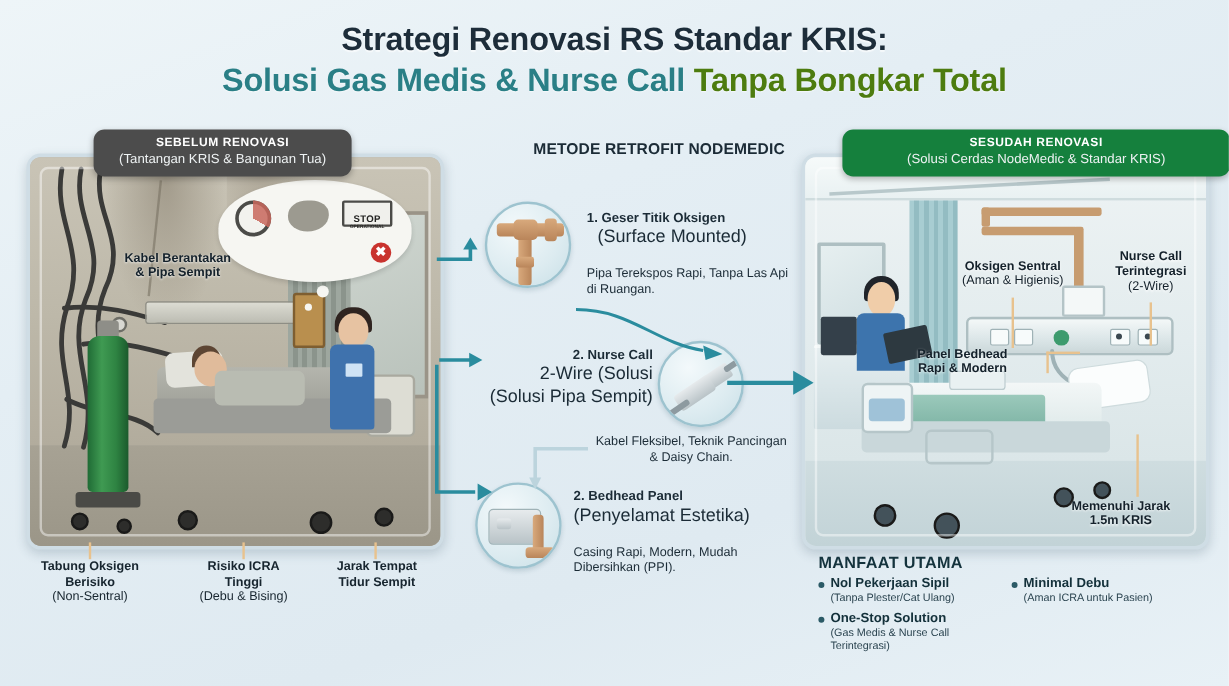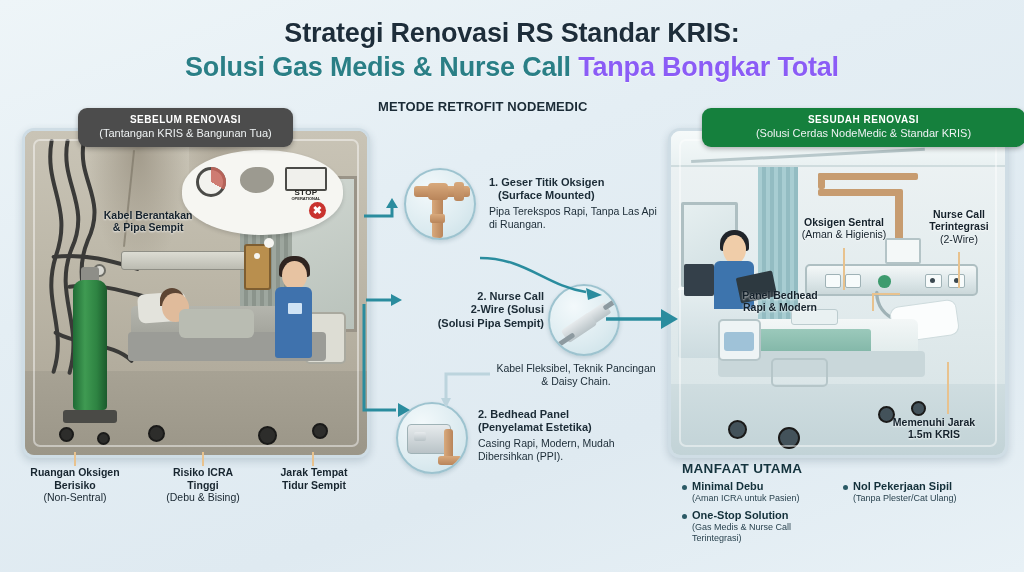--- a/index.html
+++ b/index.html
@@ -22,21 +22,21 @@
     font-size: 27px; font-weight: bold; color: #1d2d3a;
     letter-spacing: -0.2px; line-height: 1.12;
     text-shadow: 0 1px 1px rgba(255,255,255,.65);
   }
   #title-line2 {
     font-size: 27px; font-weight: bold; line-height: 1.2;
     margin-top: 3px; letter-spacing: -0.2px;
     text-shadow: 0 1px 1px rgba(255,255,255,.65);
   }
   .t-teal { color: #2a7f86; }
-  .t-navy { color: #8b5cf6; }
+  .t-navy { color: #4d7c0f; }
 
   
   .pill {
     position: absolute; z-index: 30;
     border-radius: 9px;
     padding: 6px 18px 7px;
     text-align: center; color: #ffffff;
     box-shadow: 0 2px 5px rgba(0,0,0,.28);
   }
   .pill .pill-main {
@@ -187,21 +187,21 @@
     opacity:.85;
   }
   #b-dust {
     left: 63%; top: 11%; width: 34px; height: 26px; border-radius: 50% 45% 55% 50%;
     background: #9c9a90;
   }
   #b-stop-sign {
     left: 76%; top: 11%; width: 42px; height: 22px;
     background: #f0f0ec; border: 2px solid #4b4b48; border-radius: 2px;
     color: #242422; font-size: 8px; font-weight: bold; text-align: center;
-    line-height: 1.05; padding-top: 20px; letter-spacing: .3px;
+    line-height: 1.05; padding-top: 10px; letter-spacing: .3px;
   }
   #b-stop-sign .ss-sub { display:block; font-size: 4px; letter-spacing: 0; }
   #b-stop-x {
     left: 83%; top: 22%; width: 17px; height: 17px; border-radius: 50%;
     background: #c9332e; color: #fff; font-size: 11px; font-weight: bold;
     text-align: center; line-height: 16px;
   }
 
   
   #a-wall {
@@ -312,59 +312,59 @@
   .callout {
     position: absolute; z-index: 40;
     text-align: center; line-height: 1.18;
     font-size: 10.5px; color: #1b2b36;
   }
   .callout .co-main { font-weight: bold; display: block; }
   .callout .co-sub  { display: block; font-weight: normal; }
   .callout.on-dark { color: #14212b; text-shadow: 0 1px 2px rgba(255,255,255,.85); }
   #lbl-oksigen { left: 790px; top: 216px; width: 108px; }
   #lbl-nursecall { left: 915px; top: 208px; width: 88px; }
-  #lbl-bedhead { left: 728px; top: 289px; width: 104px; }
+  #lbl-bedhead { left: 750px; top: 289px; width: 104px; }
   #lbl-jarak   { left: 884px; top: 416px; width: 100px; }
 
   
   .leader { position: absolute; background: #e8c28e; z-index: 35; }
 
   
   .bot-lbl {
     position: absolute; text-align: center; font-size: 10.5px;
     color: #17252f; line-height: 1.2;
   }
   .bot-lbl .bl-main { display: block; font-weight: bold; }
   .bot-lbl .bl-sub  { display: block; font-weight: normal; }
   #bot-1 { left: 14px;  top: 466px; width: 122px; }
   #bot-2 { left: 148px; top: 466px; width: 110px; }
   #bot-3 { left: 262px; top: 466px; width: 104px; }
 
   
   #center-head {
-    position: absolute; left: 378px; top: 99px; width: 276px;
-    text-align: left;
+    position: absolute; left: 378px; top: 116px; width: 276px;
+    text-align: right;
   }
   #center-head .ch-main {
     display: block; font-size: 13px; font-weight: bold; color: #1b2b36; letter-spacing: .1px;
   }
   #center-head .ch-sub {
     display: block; font-size: 11px; color: #27353f; margin-top: 2px;
   }
   .step-icon {
     position: absolute; border-radius: 50%;
     background: radial-gradient(circle at 35% 30%, #f3f9fb 0%, #dcebf0 60%, #c8dfe6 100%);
     border: 2px solid #9dc3cf;
     box-shadow: 0 2px 4px rgba(30,70,90,.18);
     overflow: hidden;
   }
   .step-text { position: absolute; font-size: 10.5px; color: #1b2b36; line-height: 1.22; }
   .step-text .st-title { display: block; font-weight: bold; font-size: 11px; }
-  .step-text .st-title2 { display: block; font-weight: bold; font-size: 11px; }
-  .step-text .st-desc { display: block; margin-top: 2px; }
+  .step-text .st-title2 { display: block; font-weight: normal; font-size: 15px; }
+  .step-text .st-desc { display: block; margin-top: 14px; }
 
   #step1-icon { left: 404px; top: 168px; width: 72px; height: 72px; }
   #step1-text { left: 489px; top: 176px; width: 176px; }
   #step2-icon { left: 548px; top: 284px; width: 72px; height: 72px; }
   #step2-text { left: 400px; top: 290px; width: 144px; text-align: right; }
   #step2-desc { position:absolute; left: 496px; top: 362px; width: 160px; text-align: center;
                 font-size: 10.5px; color: #1b2b36; line-height: 1.22; }
   #step3-icon { left: 396px; top: 402px; width: 72px; height: 72px; }
   #step3-text { left: 478px; top: 408px; width: 186px; }
 
@@ -476,21 +476,21 @@
 <div class="pill" id="pill-before">
   <span class="pill-main">SEBELUM RENOVASI</span>
   <span class="pill-sub">(Tantangan KRIS &amp; Bangunan Tua)</span>
 </div>
 
 <div class="leader" style="left:74px;  top:452px; width:2px; height:14px;"></div>
 <div class="leader" style="left:202px; top:452px; width:2px; height:14px;"></div>
 <div class="leader" style="left:312px; top:452px; width:2px; height:14px;"></div>
 
 <div class="bot-lbl" id="bot-1">
-  <span class="bl-main">Ruangan Oksigen</span>
+  <span class="bl-main">Tabung Oksigen</span>
   <span class="bl-main">Berisiko</span>
   <span class="bl-sub">(Non-Sentral)</span>
 </div>
 <div class="bot-lbl" id="bot-2">
   <span class="bl-main">Risiko ICRA</span>
   <span class="bl-main">Tinggi</span>
   <span class="bl-sub">(Debu &amp; Bising)</span>
 </div>
 <div class="bot-lbl" id="bot-3">
   <span class="bl-main">Jarak Tempat</span>
@@ -643,29 +643,29 @@
   <span class="co-main">1.5m KRIS</span>
 </div>
 <div class="leader" style="left:947px; top:362px; width:1.5px; height:52px;"></div>
 
 <div id="benefits">
   <div id="benefits-title">MANFAAT UTAMA</div>
   <div id="benefits-grid">
     <div class="benefit-item">
       <span class="benefit-bullet"></span>
       <span>
-        <span class="benefit-main">Minimal Debu</span>
-        <span class="benefit-sub">(Aman ICRA untuk Pasien)</span>
+        <span class="benefit-main">Nol Pekerjaan Sipil</span>
+        <span class="benefit-sub">(Tanpa Plester/Cat Ulang)</span>
       </span>
     </div>
     <div class="benefit-item">
       <span class="benefit-bullet"></span>
       <span>
-        <span class="benefit-main">Nol Pekerjaan Sipil</span>
-        <span class="benefit-sub">(Tanpa Plester/Cat Ulang)</span>
+        <span class="benefit-main">Minimal Debu</span>
+        <span class="benefit-sub">(Aman ICRA untuk Pasien)</span>
       </span>
     </div>
     <div class="benefit-item">
       <span class="benefit-bullet"></span>
       <span>
         <span class="benefit-main">One-Stop Solution</span>
         <span class="benefit-sub">(Gas Medis &amp; Nurse Call Terintegrasi)</span>
       </span>
     </div>
   </div>

